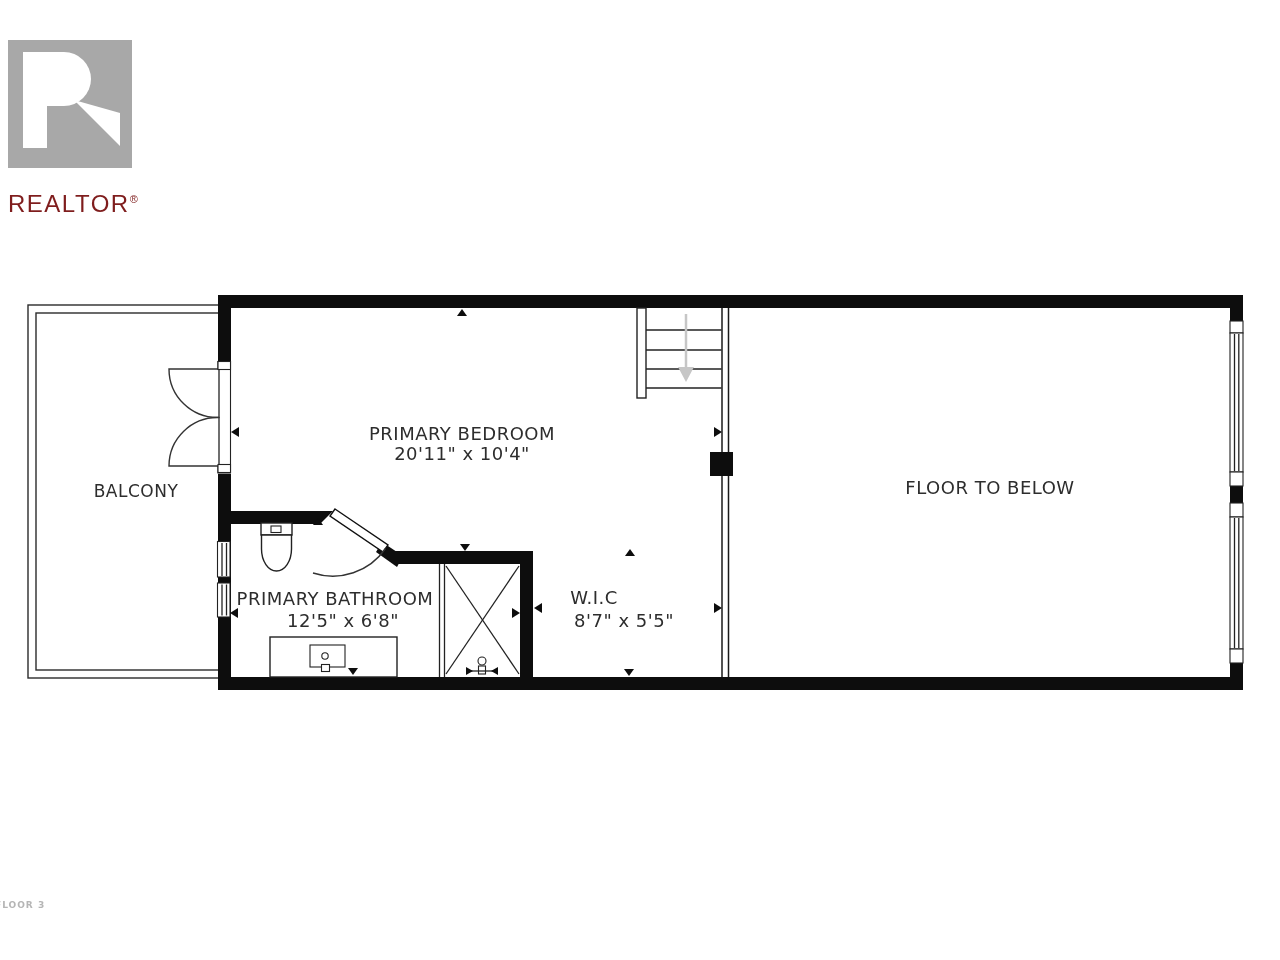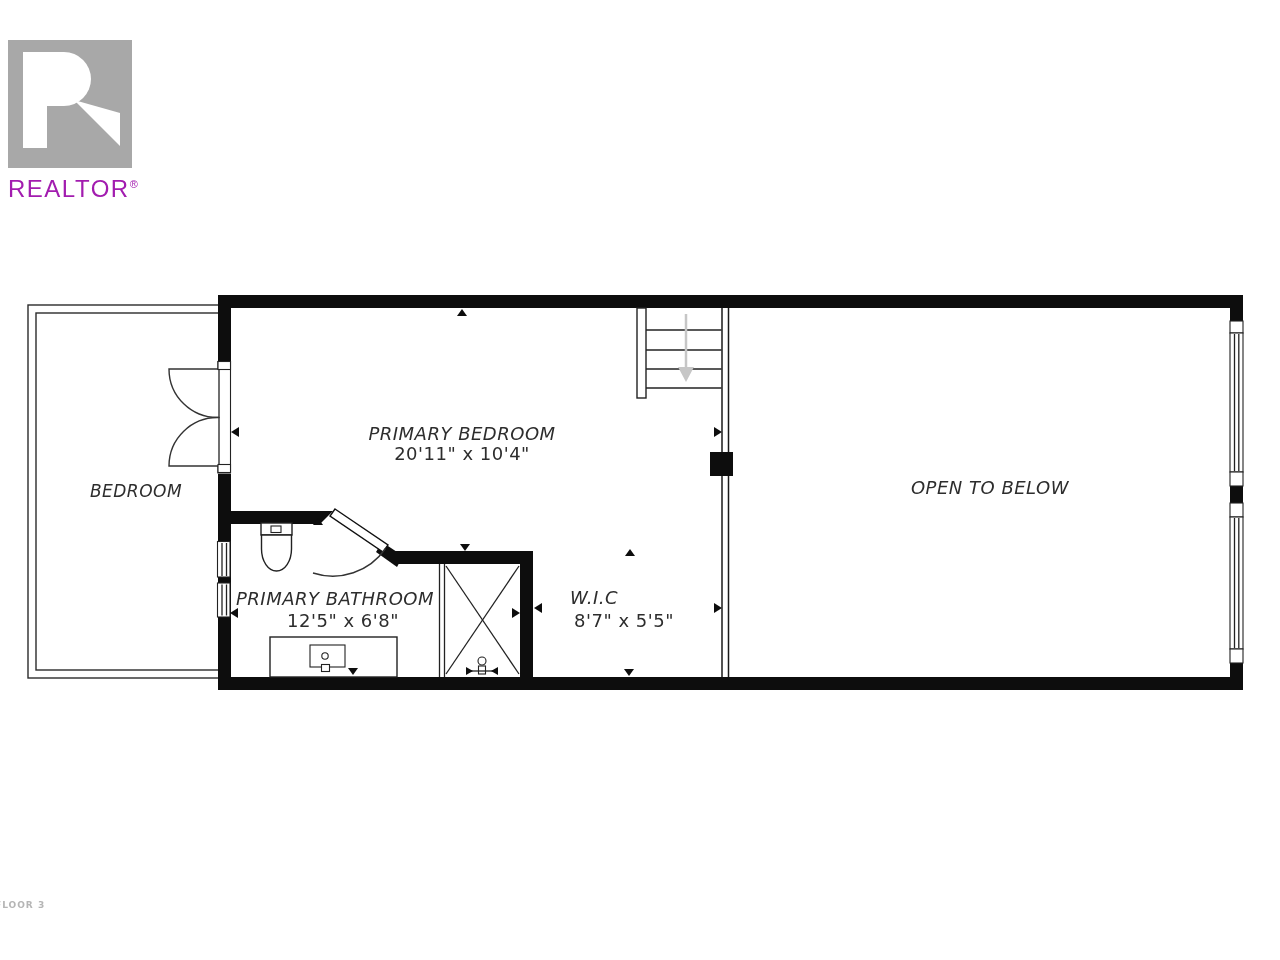--- a/index.html
+++ b/index.html
@@ -7,26 +7,26 @@
          font-family:"DejaVu Sans","Liberation Sans",sans-serif;}
   #plan-svg{position:absolute;left:0;top:0;}
   .wall{fill:#0d0d0d;stroke:none;}
   .thin{fill:none;stroke:#2b2b2b;stroke-width:1.4;}
   .thin2{fill:none;stroke:#222222;stroke-width:1.3;}
   .wline{stroke:#1a1a1a;stroke-width:1.5;}
   .fixture{fill:#ffffff;stroke:#222222;stroke-width:1.4;}
   .fixlight{fill:#ffffff;stroke:#222222;stroke-width:1.1;}
   .arrow{fill:#0d0d0d;stroke:none;}
   .room-label{position:absolute;transform:translate(-50%,-50%);white-space:nowrap;
-              color:#2d2d2d;font-size:18px;letter-spacing:0.5px;font-style:italic;}
+              color:#2d2d2d;font-size:18px;letter-spacing:0.5px;}
   .room-dims{position:absolute;transform:translate(-50%,-50%);white-space:nowrap;
              color:#2d2d2d;font-size:18px;letter-spacing:0.5px;}
   .balcony-label{font-size:17px;}
   .logo{position:absolute;left:8px;top:40px;width:140px;}
-  .logo-text{margin-top:3px;color:#a21caf;font-size:24px;letter-spacing:1.5px;
+  .logo-text{margin-top:18px;color:#7f1d1d;font-size:24px;letter-spacing:1.5px;
              font-family:"Liberation Sans","DejaVu Sans",sans-serif;}
   .logo-text sup{font-size:11px;letter-spacing:0;}
   .floor-label{position:absolute;left:-5px;top:900px;color:#b5b5b5;font-size:9px;
                font-weight:bold;letter-spacing:1px;white-space:nowrap;}
 </style>
 </head>
 <body>
 
 <div id="stage">
 
@@ -160,19 +160,19 @@
 
   <div class="room-label" style="left:462px;top:433px;">PRIMARY BEDROOM</div>
   <div class="room-dims" style="left:462px;top:453px;">20'11" x 10'4"</div>
 
   <div class="room-label" style="left:335px;top:598px;">PRIMARY BATHROOM</div>
   <div class="room-dims" style="left:343px;top:620px;">12'5" x 6'8"</div>
 
   <div class="room-label" style="left:594px;top:597px;">W.I.C</div>
   <div class="room-dims" style="left:624px;top:620px;">8'7" x 5'5"</div>
 
-  <div class="room-label balcony-label" style="left:136px;top:491px;">BEDROOM</div>
+  <div class="room-label balcony-label" style="left:136px;top:491px;">BALCONY</div>
 
-  <div class="room-label" style="left:990px;top:487px;">OPEN TO BELOW</div>
+  <div class="room-label" style="left:990px;top:487px;">FLOOR TO BELOW</div>
 
   <div class="floor-label">FLOOR 3</div>
 
 </div>
 
 </body></html>

